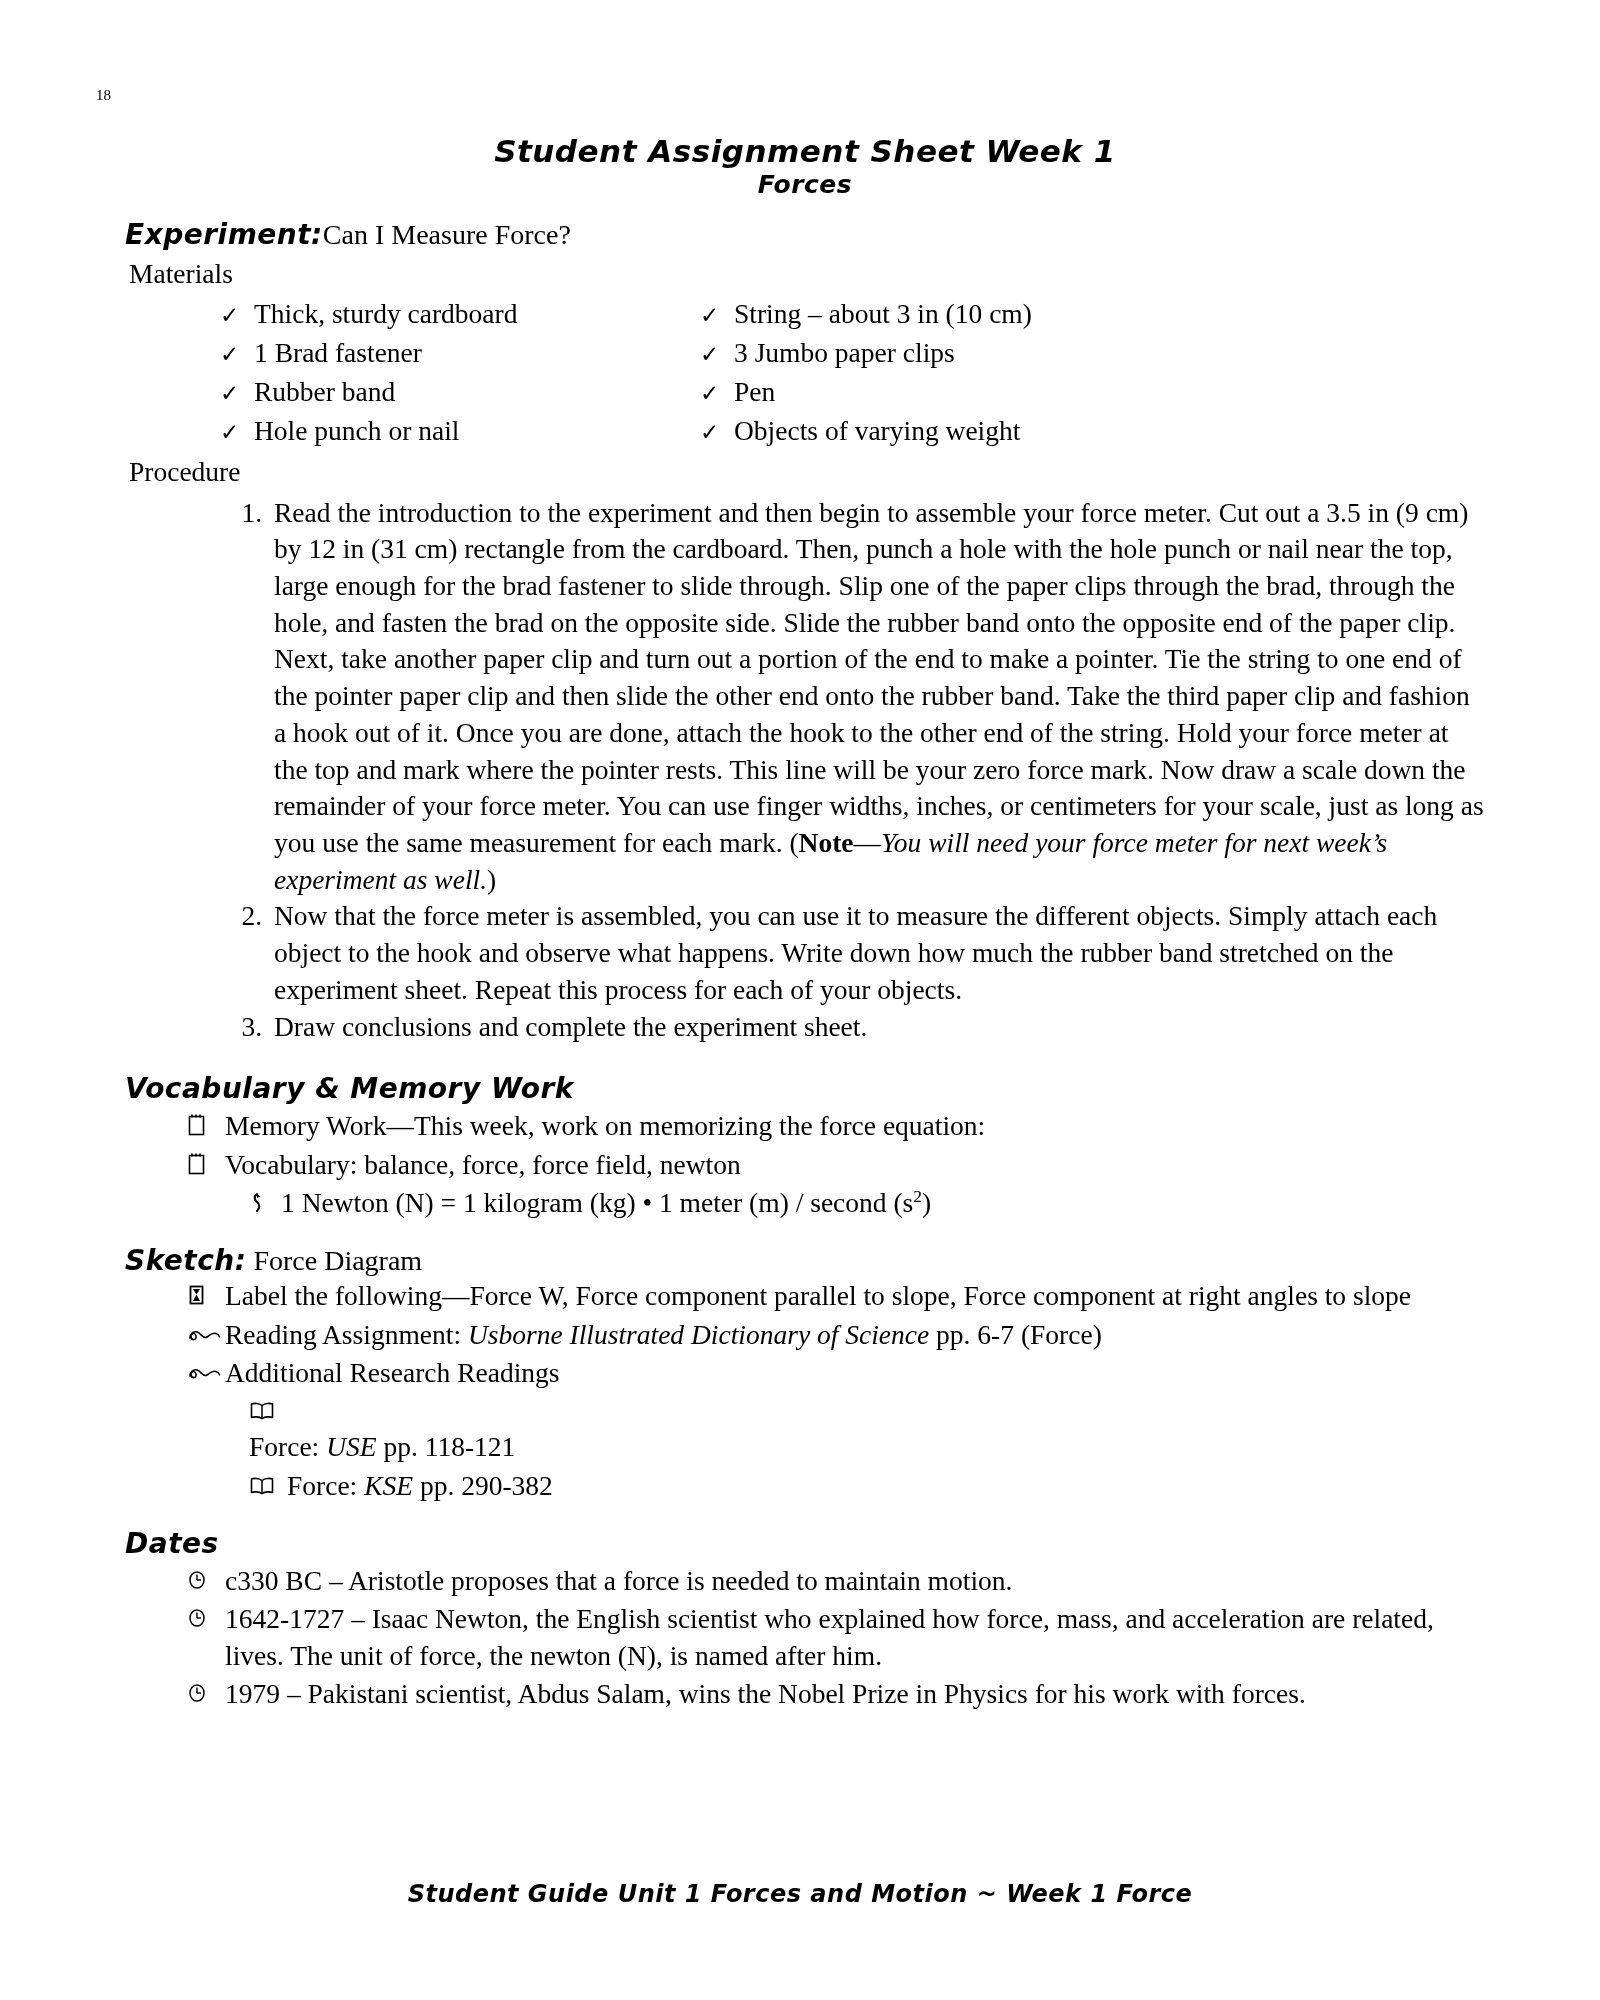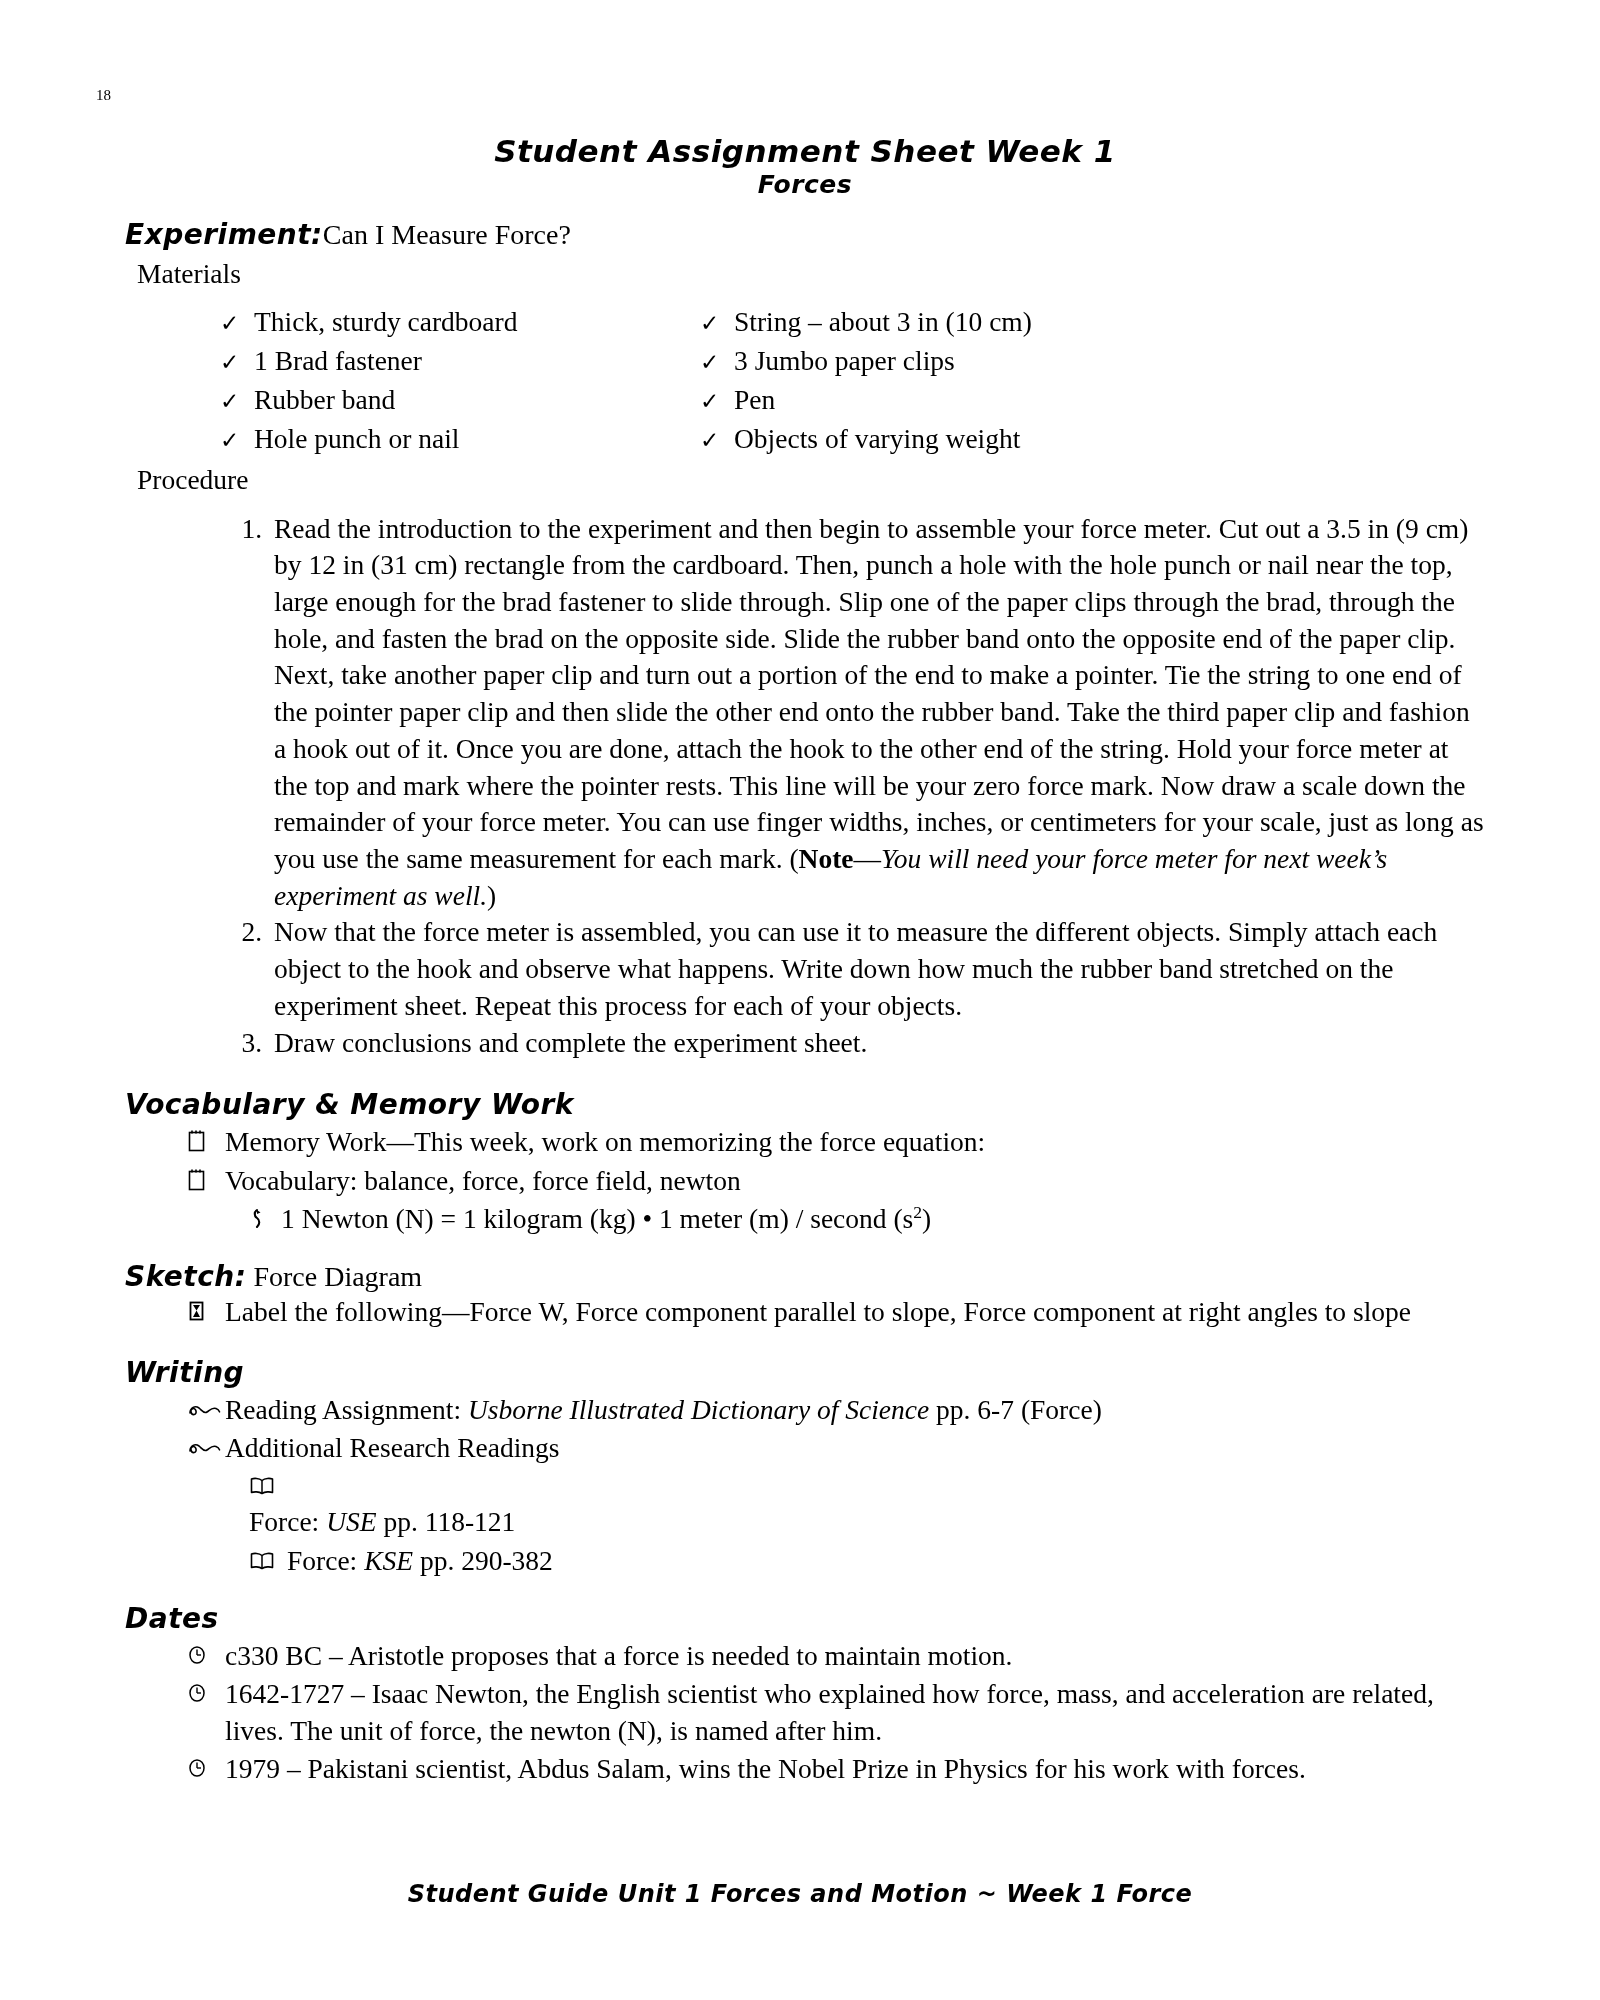--- a/index.html
+++ b/index.html
@@ -75,21 +75,21 @@
     font-size: 28px;
     letter-spacing: 0;
     text-align: center;
   }
   .indent-1 { margin-left: 62px; }
   .indent-2 { margin-left: 95px; }
 
   .plain-line {
     font-size: 27.5px;
     line-height: 1.32;
-    margin: 12px;
+    margin: 4px;
   }
   
   .materials-cols {
     display: flex;
     margin-top: 2px;
   }
   .materials-col {
     width: 480px;
   }
   .materials-col.col-right {
@@ -283,21 +283,20 @@
         <span class="ibullet">
           <svg class="ic" width="20" height="24" viewBox="0 0 20 24" aria-hidden="true">
             <rect x="3.5" y="3.5" width="12" height="17" fill="none" stroke="#000" stroke-width="1.8"></rect>
             <path d="M6 6 L13 6 L9.5 11.5 L13 18 L6 18 L9.5 11.5 Z" fill="#000"></path>
           </svg>
         </span>
         <span class="ibody">Label the following—Force W, Force component parallel to slope, Force component at right angles to slope</span>
       </div>
     </div>
 
-    <div class="section-heading hand" style="margin-top:24px;">Writing</div>
 
     <div class="indent-1">
       <div class="icon-item">
         <span class="ibullet">
           <svg class="ic" width="34" height="22" viewBox="0 0 34 22" aria-hidden="true">
             <path d="M3 14 C3 9, 8 8, 9 12 C10 16, 5 17, 4 13 C3 9, 8 6, 12 9 C15 11.5, 17 15, 20 13 C23 11, 25 8, 29 9.5 C31 10.2, 32 11.5, 32.5 12.8" fill="none" stroke="#000" stroke-width="1.6" stroke-linecap="round"></path>
           </svg>
         </span>
         <span class="ibody"><span>Reading Assignment: </span><em class="title-italic">Usborne Illustrated Dictionary of Science</em><span> pp. 6-7 (Force)</span></span>
       </div>

